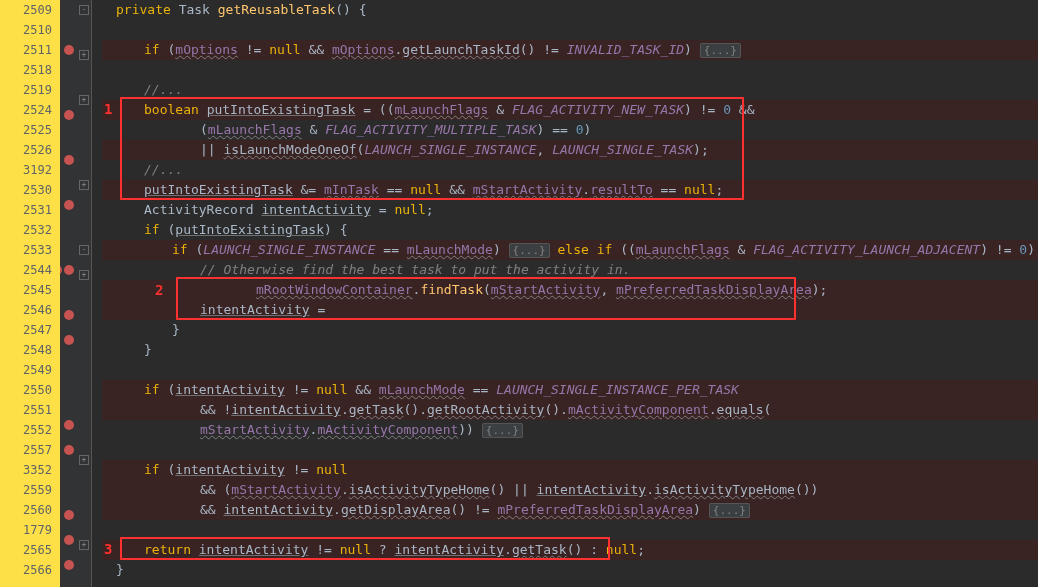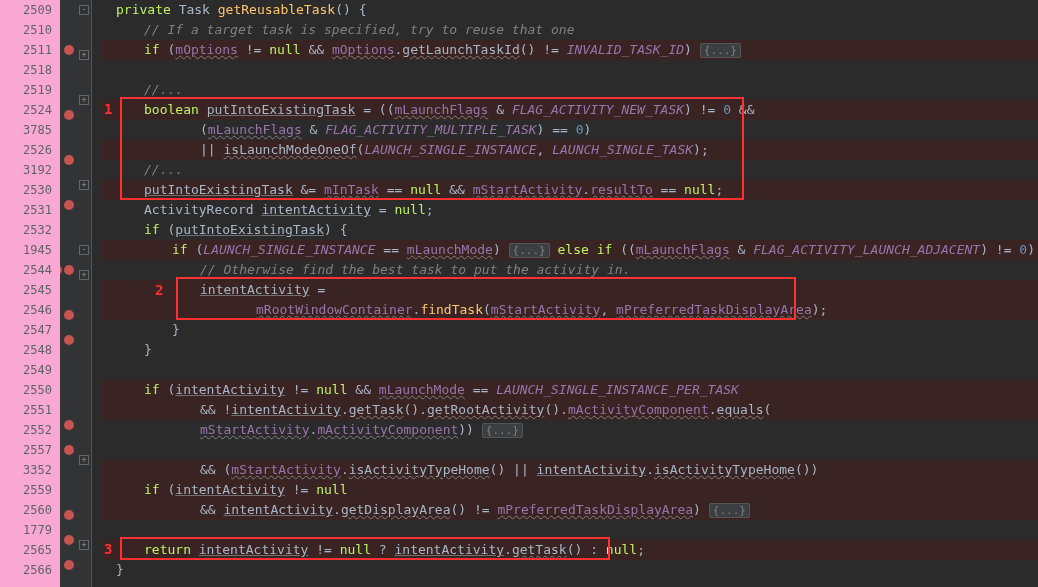--- a/index.html
+++ b/index.html
@@ -8,21 +8,21 @@
     font-family: 'Consolas', 'Monaco', monospace;
     font-size: 13px;
     color: #a9b7c6;
     width: 1038px;
     height: 587px;
     overflow: hidden;
     white-space: nowrap;
   }
   .editor { display: flex; height: 100%; }
   .gutter {
-    background: #f9a8d4;
+    background: #fde047;
     width: 60px;
     flex-shrink: 0;
     position: relative;
   }
   .line-num {
     color: #606366;
     text-align: right;
     padding-right: 8px;
     height: 20px;
     line-height: 20px;
@@ -63,21 +63,21 @@
     padding-left: 10px;
     position: relative;
   }
   .code-line {
     height: 20px;
     line-height: 20px;
     position: relative;
     padding-left: 4px;
   }
   .bp-line { background: #3a2323; }
-  .kw { color: #bef264; }
+  .kw { color: #eab308; }
   .method { color: #ffc66d; }
   .comment { color: #808080; font-style: italic; }
   .const { color: #9876aa; font-style: italic; }
   .field { color: #9876aa; }
   .num { color: #6897bb; }
   .folded { color: #808080; background: #3c3f41; border: 1px solid #555; padding: 0 3px; border-radius: 2px; font-size: 11px;}
   .ul { text-decoration: underline; text-decoration-color: #707070; }
   .wvy { text-decoration: underline wavy #808080; text-decoration-thickness: 1px;}
   .anno {
     position: absolute;
@@ -97,27 +97,27 @@
 <body>
 
 <div class="editor">
   <div class="gutter" id="gutter">
       <div class="line-num">2509</div>
       <div class="line-num">2510</div>
       <div class="line-num">2511</div>
       <div class="line-num">2518</div>
       <div class="line-num">2519</div>
       <div class="line-num">2524</div>
-      <div class="line-num">3785</div>
+      <div class="line-num">2525</div>
       <div class="line-num">2526</div>
       <div class="line-num">3192</div>
       <div class="line-num">2530</div>
       <div class="line-num">2531</div>
       <div class="line-num">2532</div>
-      <div class="line-num">1945</div>
+      <div class="line-num">2533</div>
       <div class="line-num">2544</div>
       <div class="line-num">2545</div>
       <div class="line-num">2546</div>
       <div class="line-num">2547</div>
       <div class="line-num">2548</div>
       <div class="line-num">2549</div>
       <div class="line-num">2550</div>
       <div class="line-num">2551</div>
       <div class="line-num">2552</div>
       <div class="line-num">2557</div>
@@ -231,42 +231,42 @@
 
     <div class="anno" style="top:101px;left:12px;">1</div>
     <div class="anno" style="top:282px;left:63px;">2</div>
     <div class="anno" style="top:541px;left:12px;">3</div>
 
     <div class="redbox" style="top:97px;left:28px;width:624px;height:103px;"></div>
     <div class="redbox" style="top:277px;left:84px;width:620px;height:43px;"></div>
     <div class="redbox" style="top:537px;left:28px;width:490px;height:23px;"></div>
 
     <div class="code-line"><span style="padding-left:10px"></span><span class="kw">private</span><span> </span><span>Task </span><span class="method">getReusableTask</span><span>() {</span></div>
-    <div class="code-line"><span style="padding-left:38px"></span><span class="comment">// If a target task is specified, try to reuse that one</span></div>
+    <div class="code-line"><span style="padding-left:38px"></span></div>
     <div class="code-line bp-line"><span style="padding-left:38px"></span><span class="kw">if </span><span>(</span><span class="field wvy">mOptions</span><span> != </span><span class="kw">null</span><span> &amp;&amp; </span><span class="field wvy">mOptions</span><span>.</span><span class="wvy">getLaunchTaskId</span><span>() != </span><span class="const">INVALID_TASK_ID</span><span>) </span><span class="folded">{...}</span></div>
     <div class="code-line"></div>
     <div class="code-line"><span style="padding-left:38px"></span><span class="comment">//...</span></div>
     <div class="code-line bp-line"><span style="padding-left:38px"></span><span class="kw">boolean </span><span class="ul">putIntoExistingTask</span><span> = ((</span><span class="field wvy">mLaunchFlags</span><span> &amp; </span><span class="const">FLAG_ACTIVITY_NEW_TASK</span><span>) != </span><span class="num">0</span><span> &amp;&amp;</span></div>
     <div class="code-line"><span style="padding-left:94px"></span><span>(</span><span class="field wvy">mLaunchFlags</span><span> &amp; </span><span class="const">FLAG_ACTIVITY_MULTIPLE_TASK</span><span>) == </span><span class="num">0</span><span>)</span></div>
     <div class="code-line bp-line"><span style="padding-left:94px"></span><span>|| </span><span class="wvy">isLaunchModeOneOf</span><span>(</span><span class="const">LAUNCH_SINGLE_INSTANCE</span><span>, </span><span class="const">LAUNCH_SINGLE_TASK</span><span>);</span></div>
     <div class="code-line"><span style="padding-left:38px"></span><span class="comment">//...</span></div>
     <div class="code-line bp-line"><span style="padding-left:38px"></span><span class="ul">putIntoExistingTask</span><span> &amp;= </span><span class="field wvy">mInTask</span><span> == </span><span class="kw">null</span><span> &amp;&amp; </span><span class="field wvy">mStartActivity</span><span>.</span><span class="field wvy">resultTo</span><span> == </span><span class="kw">null</span><span>;</span></div>
     <div class="code-line"><span style="padding-left:38px"></span><span>ActivityRecord </span><span class="ul">intentActivity</span><span> = </span><span class="kw">null</span><span>;</span></div>
     <div class="code-line"><span style="padding-left:38px"></span><span class="kw">if </span><span>(</span><span class="ul">putIntoExistingTask</span><span>) {</span></div>
     <div class="code-line bp-line"><span style="padding-left:66px"></span><span class="kw">if </span><span>(</span><span class="const">LAUNCH_SINGLE_INSTANCE</span><span> == </span><span class="field wvy">mLaunchMode</span><span>) </span><span class="folded">{...}</span><span class="kw"> else if </span><span>((</span><span class="field wvy">mLaunchFlags</span><span> &amp; </span><span class="const">FLAG_ACTIVITY_LAUNCH_ADJACENT</span><span>) != </span><span class="num">0</span><span>) </span></div>
     <div class="code-line"><span style="padding-left:94px"></span><span class="comment">// Otherwise find the best task to put the activity in.</span></div>
+    <div class="code-line bp-line"><span style="padding-left:150px"></span><span class="field wvy">mRootWindowContainer</span><span>.</span><span class="method">findTask</span><span>(</span><span class="field wvy">mStartActivity</span><span>, </span><span class="field wvy">mPreferredTaskDisplayArea</span><span>);</span></div>
     <div class="code-line bp-line"><span style="padding-left:94px"></span><span class="ul">intentActivity</span><span> =</span></div>
-    <div class="code-line bp-line"><span style="padding-left:150px"></span><span class="field wvy">mRootWindowContainer</span><span>.</span><span class="method">findTask</span><span>(</span><span class="field wvy">mStartActivity</span><span>, </span><span class="field wvy">mPreferredTaskDisplayArea</span><span>);</span></div>
     <div class="code-line"><span style="padding-left:66px"></span><span>}</span></div>
     <div class="code-line"><span style="padding-left:38px"></span><span>}</span></div>
     <div class="code-line"></div>
     <div class="code-line bp-line"><span style="padding-left:38px"></span><span class="kw">if </span><span>(</span><span class="ul">intentActivity</span><span> != </span><span class="kw">null</span><span> &amp;&amp; </span><span class="field wvy">mLaunchMode</span><span> == </span><span class="const">LAUNCH_SINGLE_INSTANCE_PER_TASK</span></div>
     <div class="code-line bp-line"><span style="padding-left:94px"></span><span>&amp;&amp; !</span><span class="ul">intentActivity</span><span>.</span><span class="wvy">getTask</span><span>().</span><span class="wvy">getRootActivity</span><span>().</span><span class="field wvy">mActivityComponent</span><span>.</span><span class="wvy">equals</span><span>(</span></div>
     <div class="code-line"><span style="padding-left:94px"></span><span class="field wvy">mStartActivity</span><span>.</span><span class="field wvy">mActivityComponent</span><span>)) </span><span class="folded">{...}</span></div>
     <div class="code-line"></div>
+    <div class="code-line bp-line"><span style="padding-left:38px"></span><span class="kw">if </span><span>(</span><span class="ul">intentActivity</span><span> != </span><span class="kw">null</span></div>
     <div class="code-line bp-line"><span style="padding-left:94px"></span><span>&amp;&amp; (</span><span class="field wvy">mStartActivity</span><span>.</span><span class="wvy">isActivityTypeHome</span><span>() || </span><span class="ul">intentActivity</span><span>.</span><span class="wvy">isActivityTypeHome</span><span>())</span></div>
-    <div class="code-line bp-line"><span style="padding-left:38px"></span><span class="kw">if </span><span>(</span><span class="ul">intentActivity</span><span> != </span><span class="kw">null</span></div>
     <div class="code-line bp-line"><span style="padding-left:94px"></span><span>&amp;&amp; </span><span class="ul">intentActivity</span><span>.</span><span class="wvy">getDisplayArea</span><span>() != </span><span class="field wvy">mPreferredTaskDisplayArea</span><span>) </span><span class="folded">{...}</span></div>
     <div class="code-line"></div>
     <div class="code-line bp-line"><span style="padding-left:38px"></span><span class="kw">return </span><span class="ul">intentActivity</span><span> != </span><span class="kw">null</span><span> ? </span><span class="ul">intentActivity</span><span>.</span><span class="wvy">getTask</span><span>() : </span><span class="kw">null</span><span>;</span></div>
     <div class="code-line"><span style="padding-left:10px"></span><span>}</span></div>
   </div>
 </div>
 
 </body></html>

